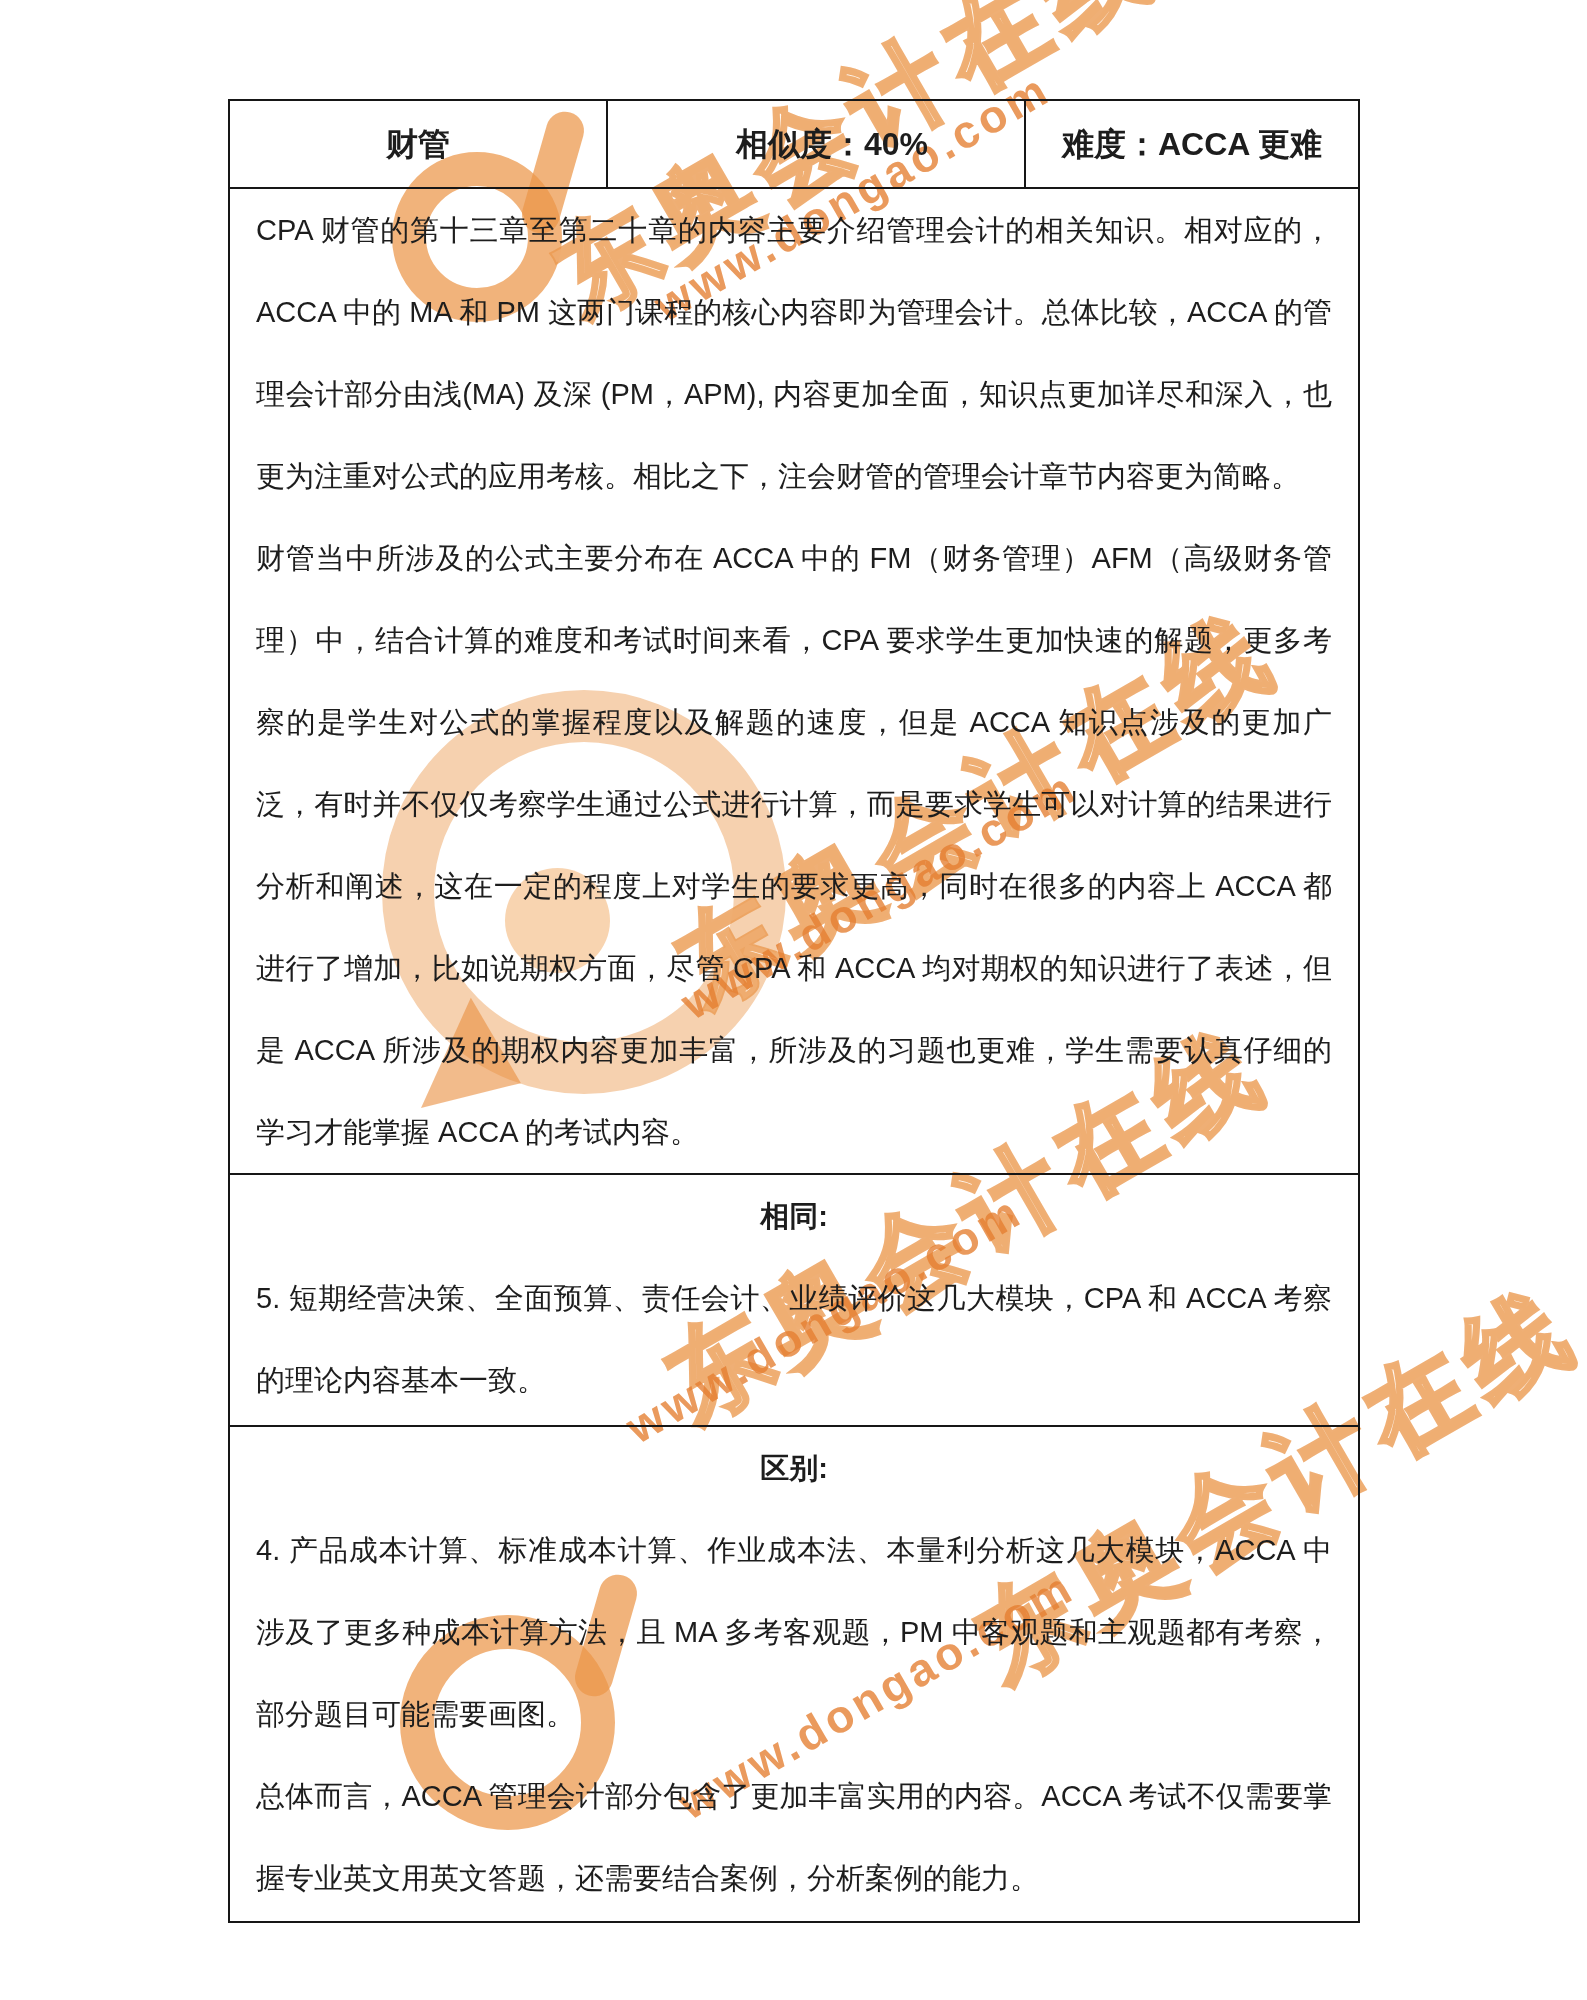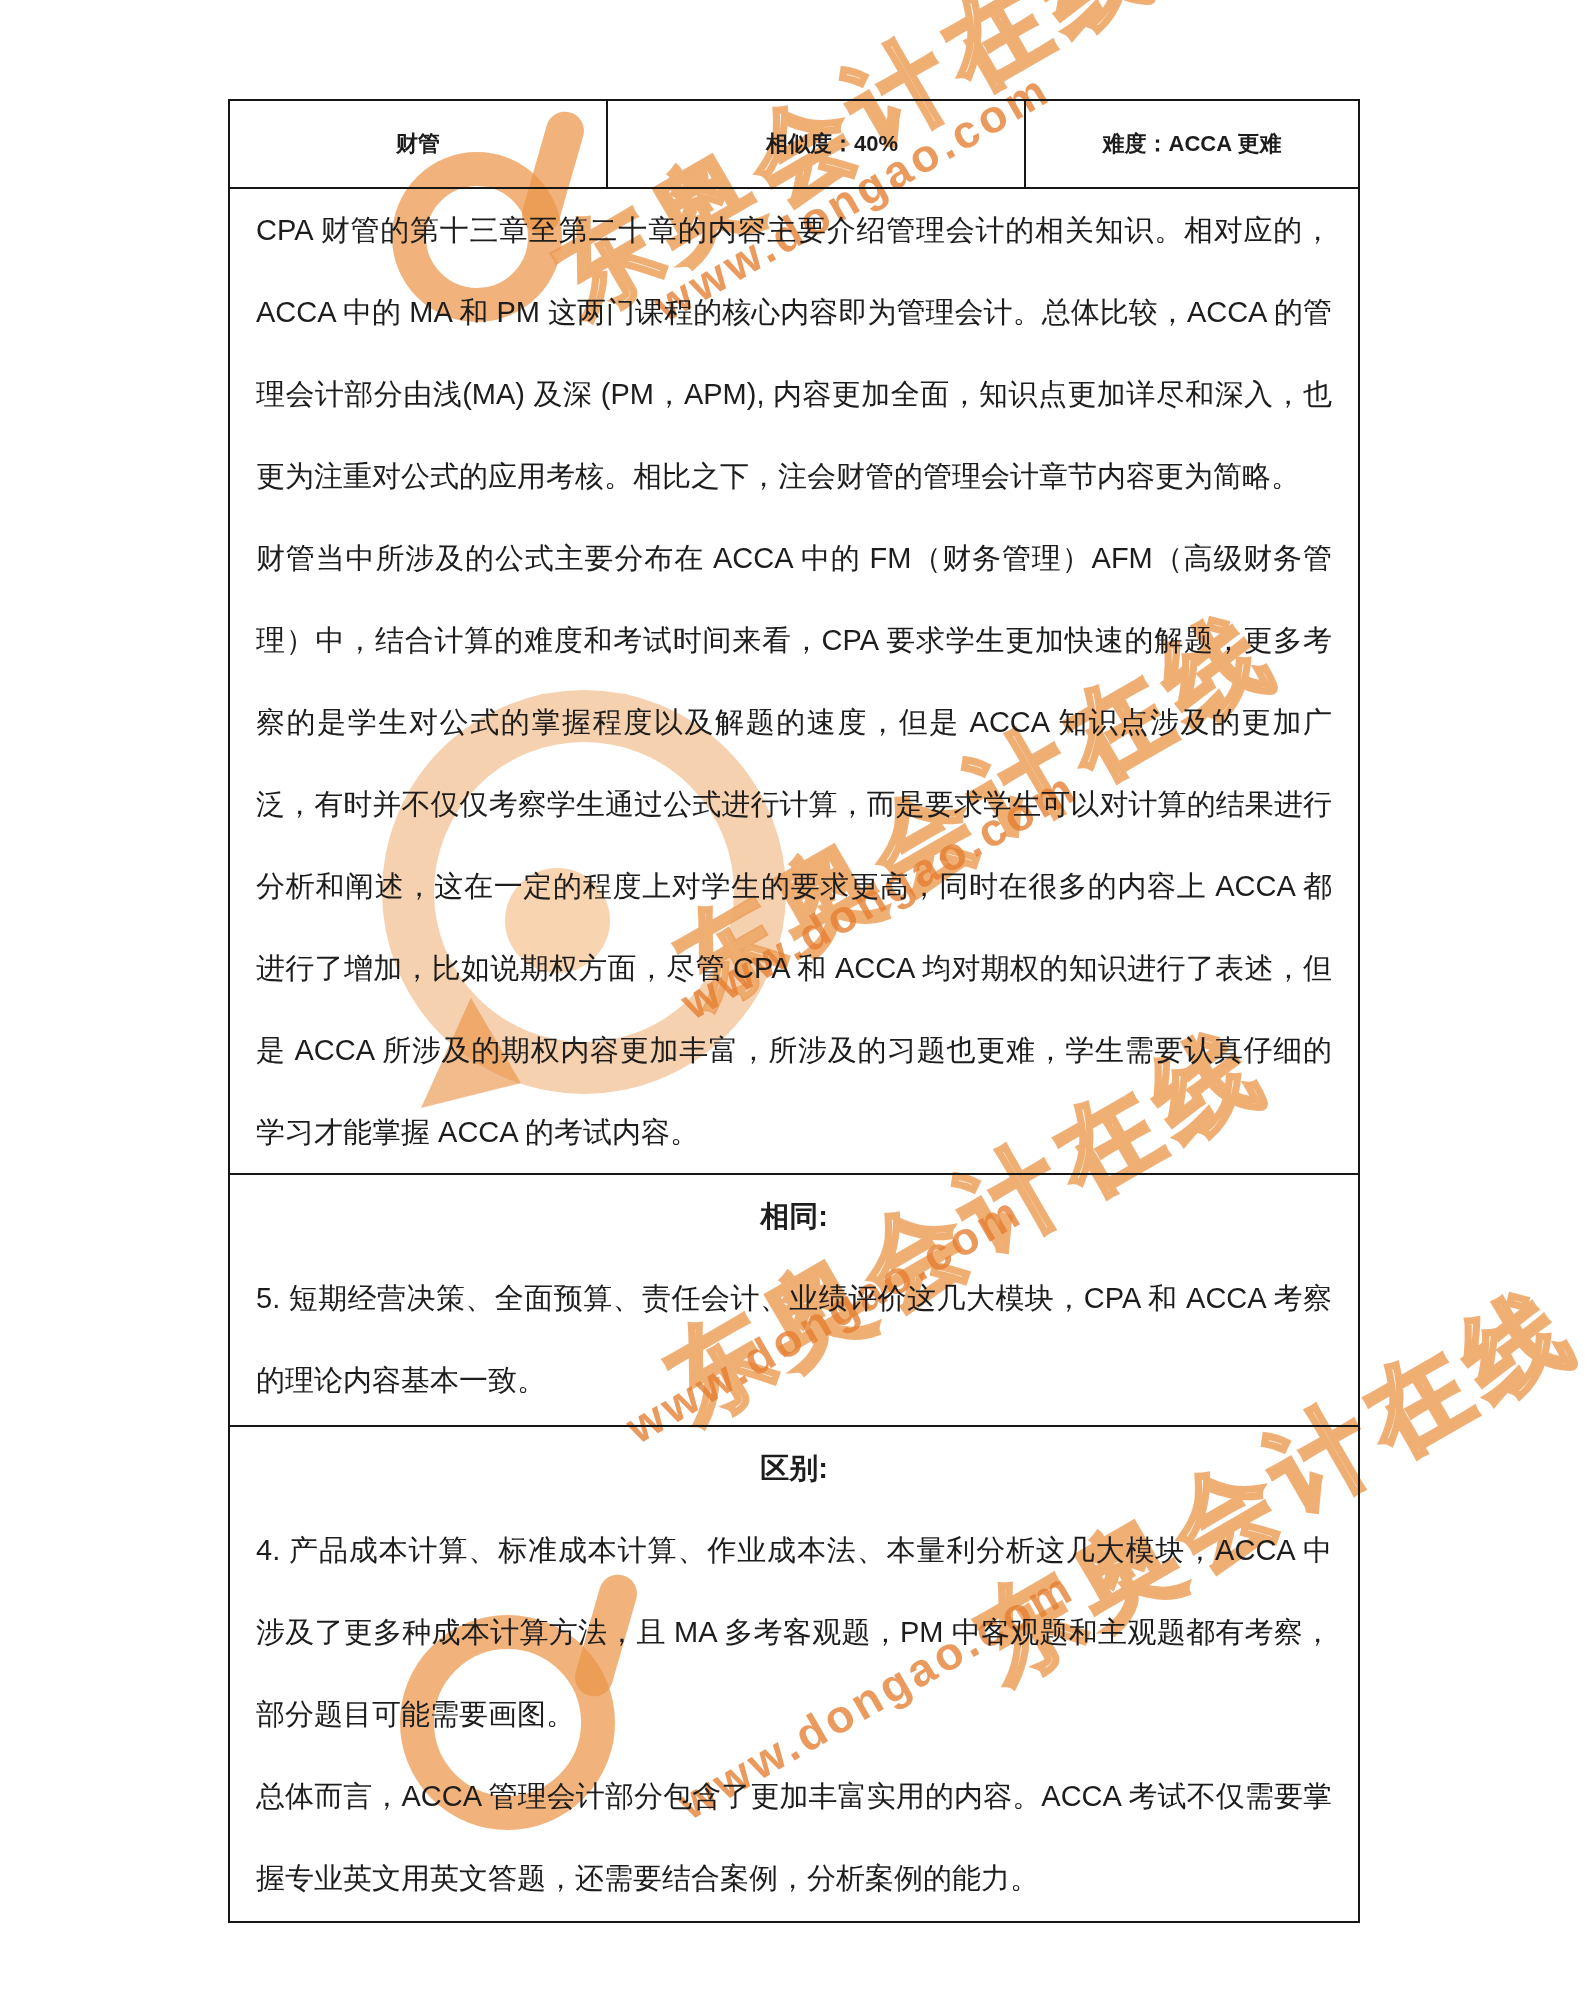--- a/index.html
+++ b/index.html
@@ -54,21 +54,21 @@
   
   .doc-table {
     position:absolute; left:228px; top:99px; width:1132px;
     border:2px solid #161616; z-index:1;
     color:#1d1d1d; background:transparent;
     box-sizing:border-box;
   }
   .header-row { display:flex; height:86px; border-bottom:2px solid #161616; }
   .hcell {
     box-sizing:border-box; line-height:86px; text-align:center;
-    font-size:22px; font-weight:bold;
+    font-size:32px; font-weight:bold;
   }
   .hc1 { width:378px; border-right:2px solid #161616; }
   .hc2 { width:386px; border-right:2px solid #161616;margin-left:32px; }
   .hc3 { flex:1;border-radius:18px; }
 
   .trow {
     box-sizing:border-box; padding:0 26px;
     font-size:29px; line-height:82px;
     text-align:justify; text-justify:inter-ideograph;
   }

